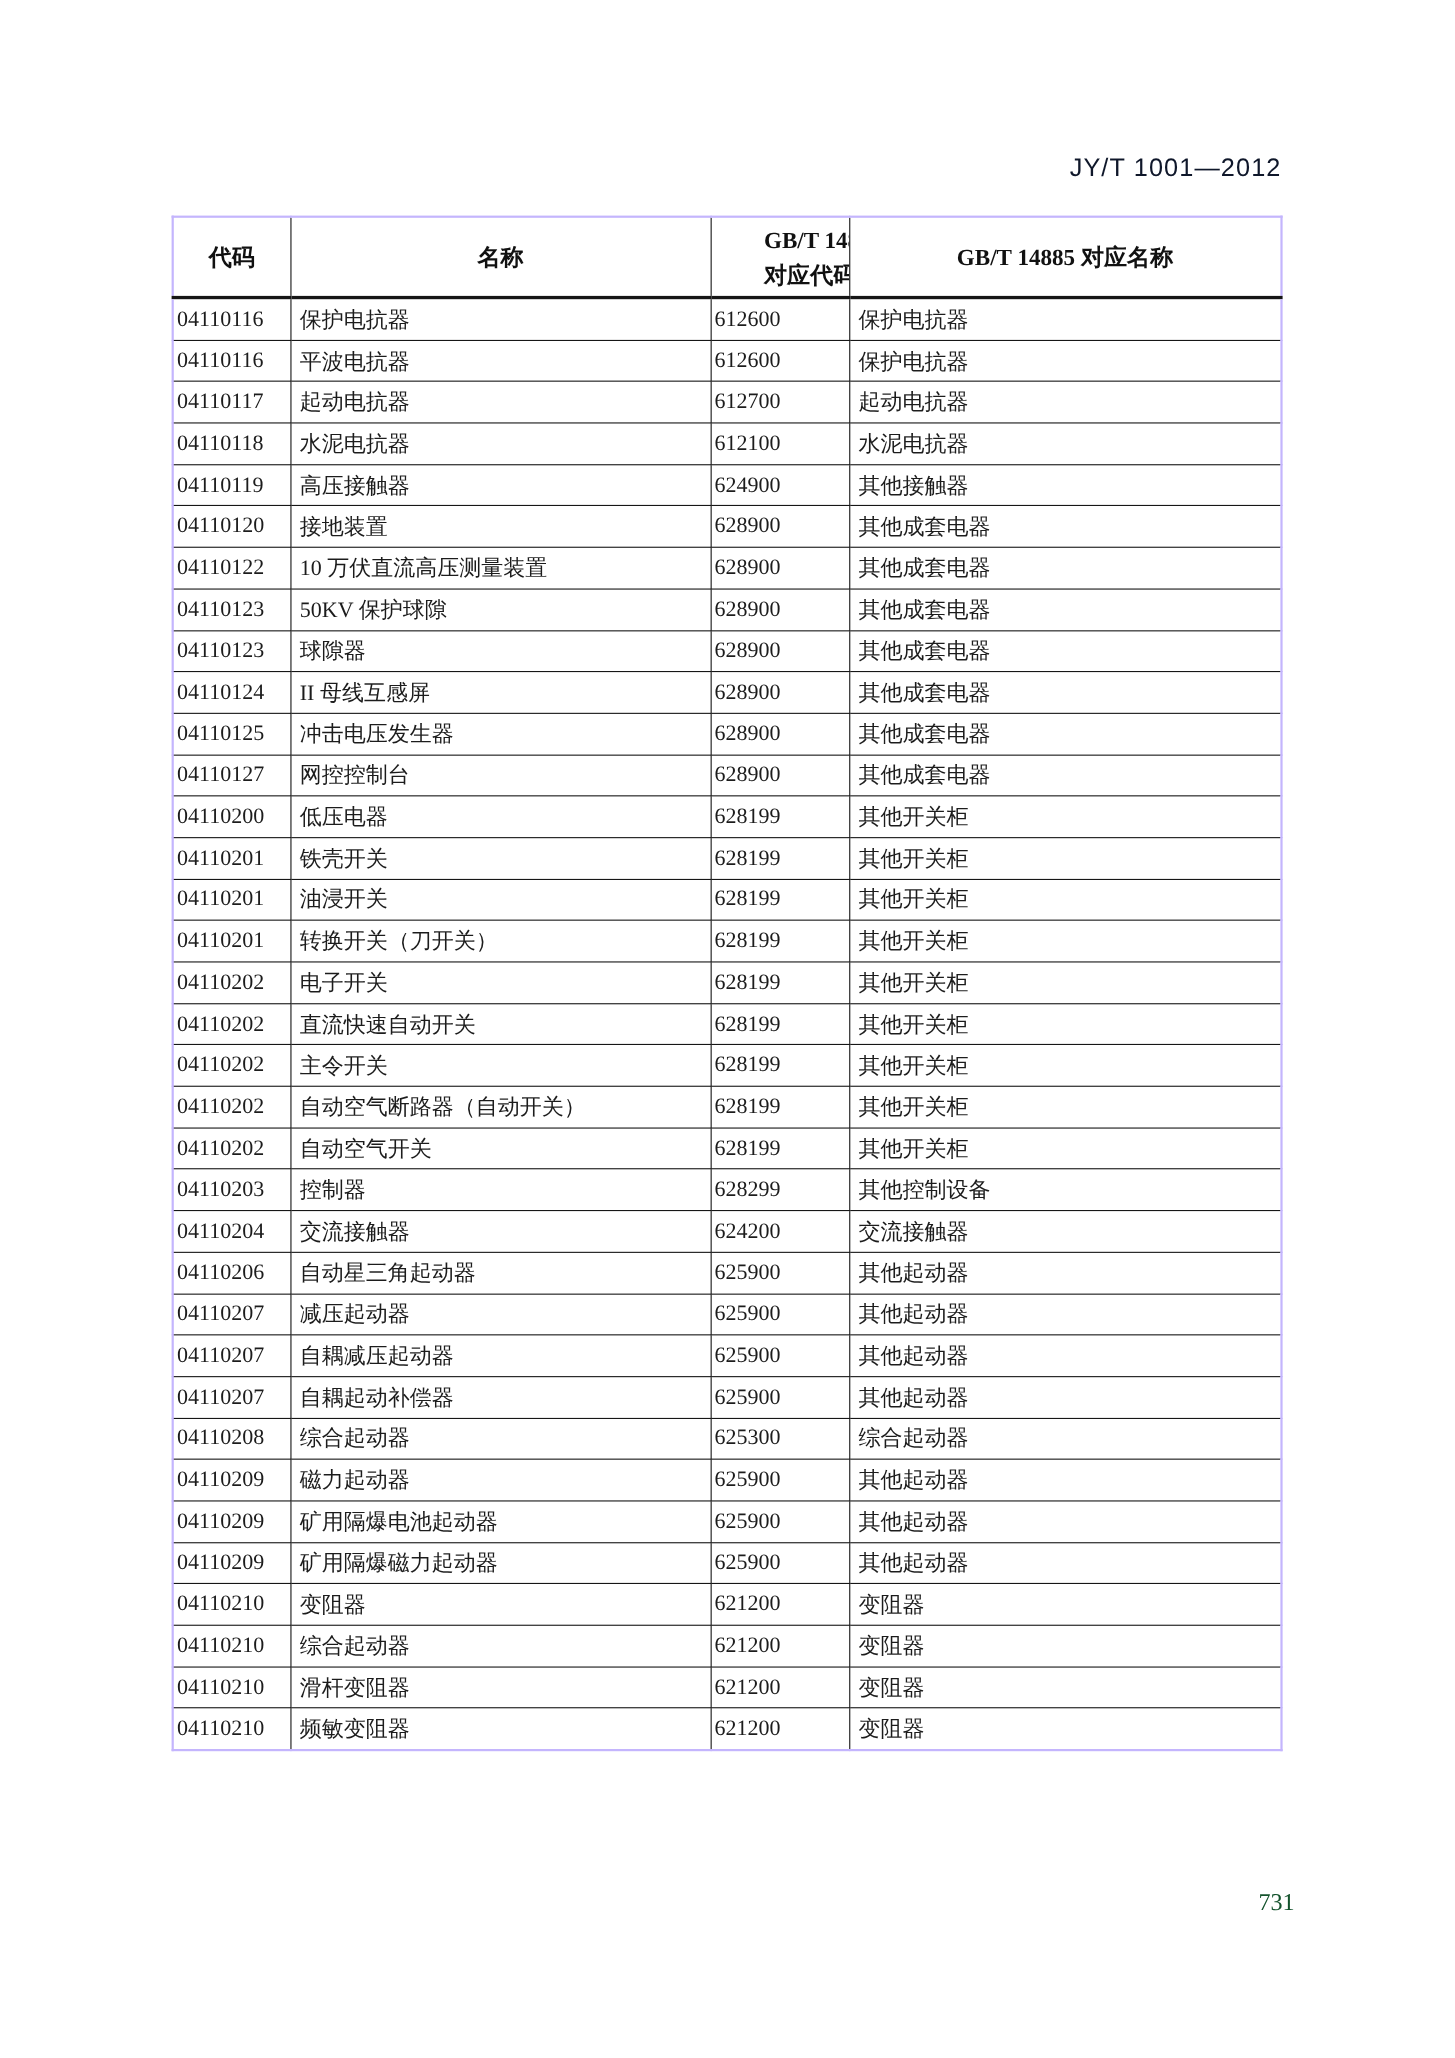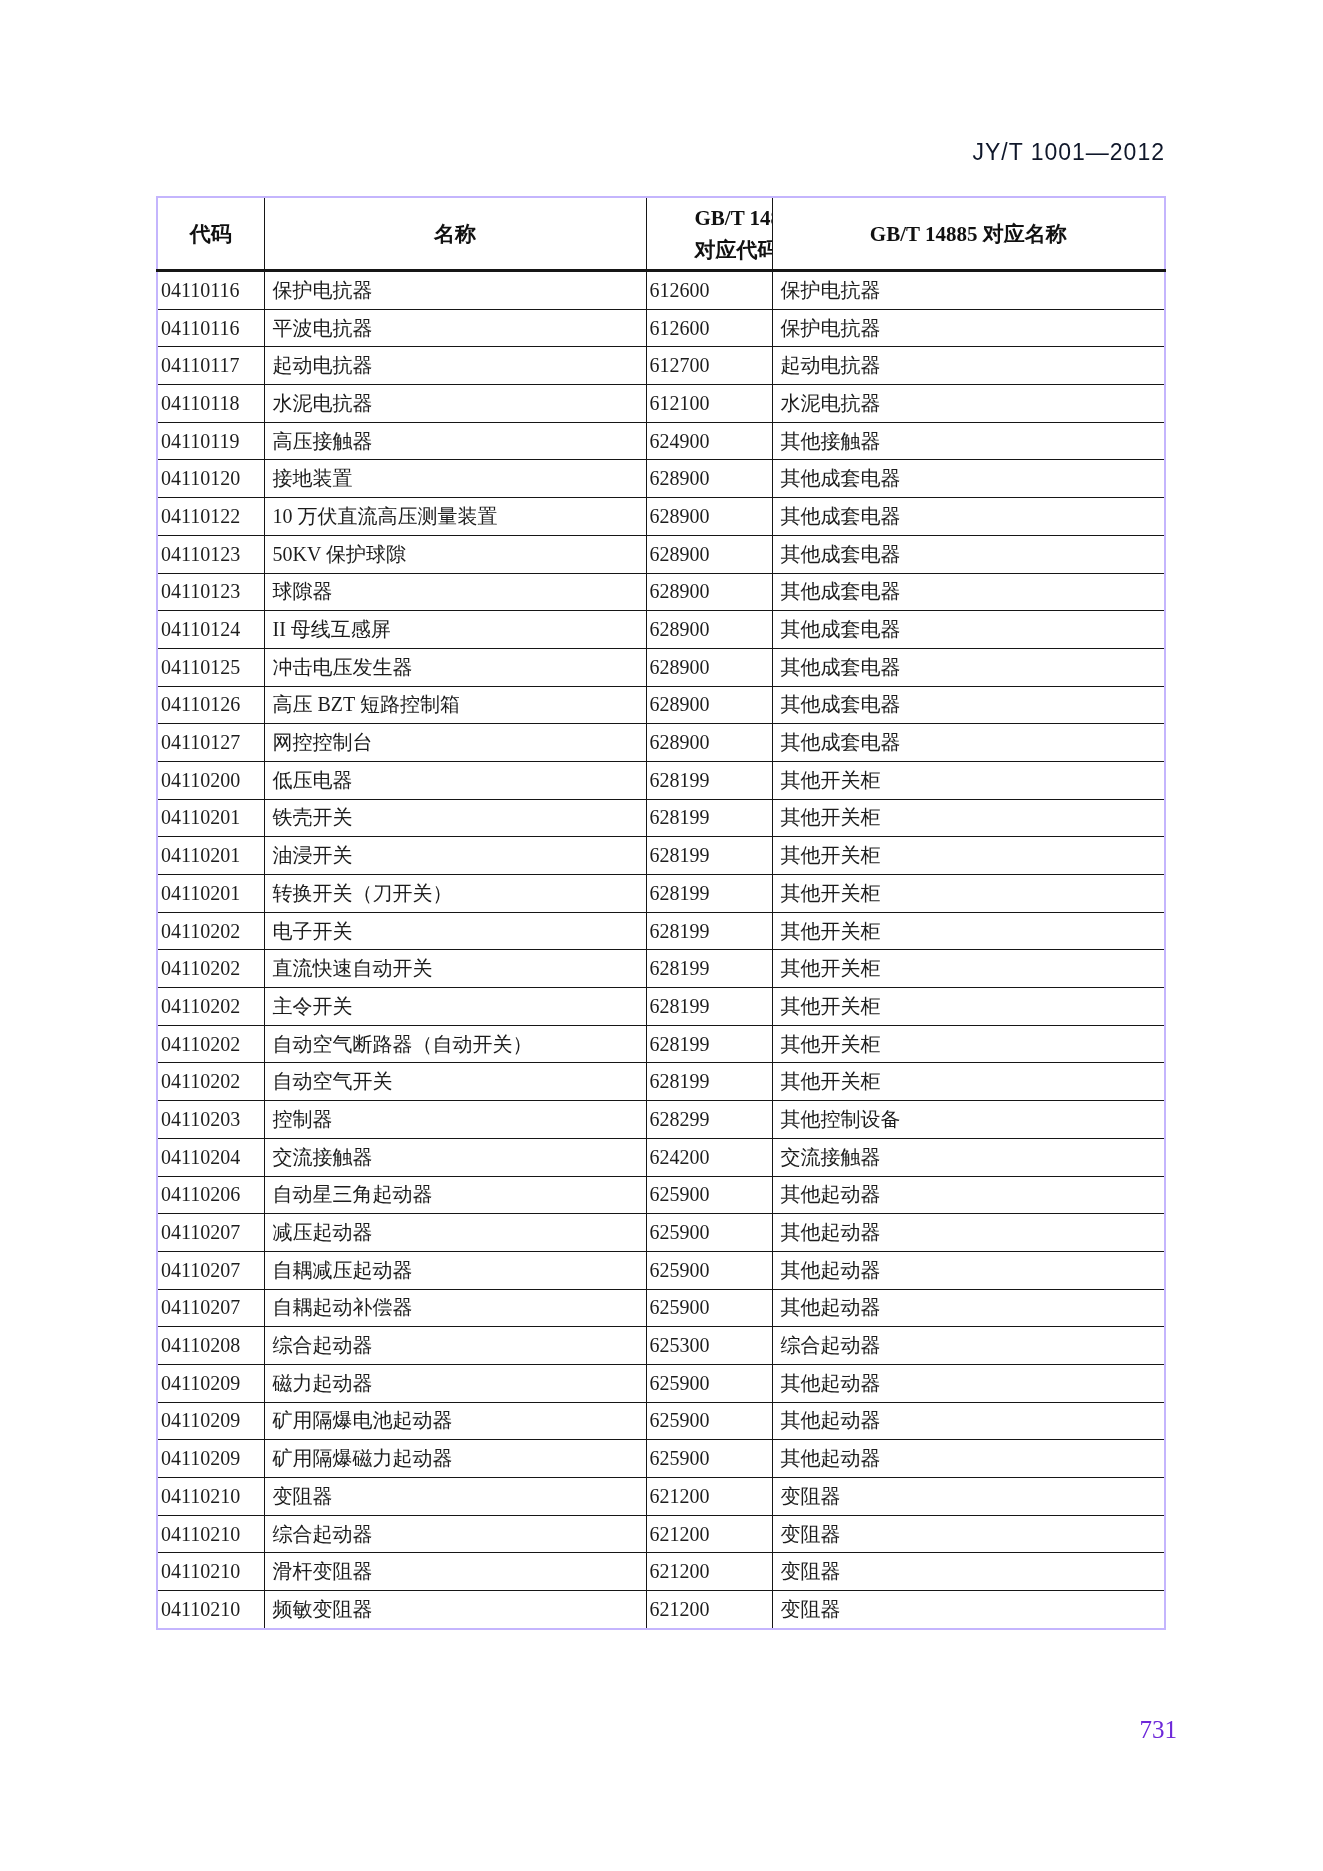--- a/index.html
+++ b/index.html
@@ -56,22 +56,22 @@
     color: #1c1c1c;
   }
   td.c1 { padding-left: 3px; margin-left: 20px; }
   td.c2 { padding-left: 8px; }
   td.c3 { padding-left: 3px; font-family: Liberation Serif, serif; }
   td.c4 { padding-left: 8px; }
   .page-number {
     position: absolute;
     top: 1716px;
     right: 146px;
-    font-size: 25px;
-    color: #6d28d9;
+    font-size: 22px;
+    color: #14532d;
     text-align: right;
   }
 </style>
 </head>
 <body>
 
 <div class="page">
 
   <div class="doc-ref">JY/T 1001—2012</div>
 
@@ -154,26 +154,20 @@
           <td class="c3">628900</td>
           <td class="c4">其他成套电器</td>
         </tr>
         <tr>
           <td class="c1">04110125</td>
           <td class="c2">冲击电压发生器</td>
           <td class="c3">628900</td>
           <td class="c4">其他成套电器</td>
         </tr>
         <tr>
-          <td class="c1">04110126</td>
-          <td class="c2">高压 BZT 短路控制箱</td>
-          <td class="c3">628900</td>
-          <td class="c4">其他成套电器</td>
-        </tr>
-        <tr>
           <td class="c1">04110127</td>
           <td class="c2">网控控制台</td>
           <td class="c3">628900</td>
           <td class="c4">其他成套电器</td>
         </tr>
         <tr>
           <td class="c1">04110200</td>
           <td class="c2">低压电器</td>
           <td class="c3">628199</td>
           <td class="c4">其他开关柜</td>

